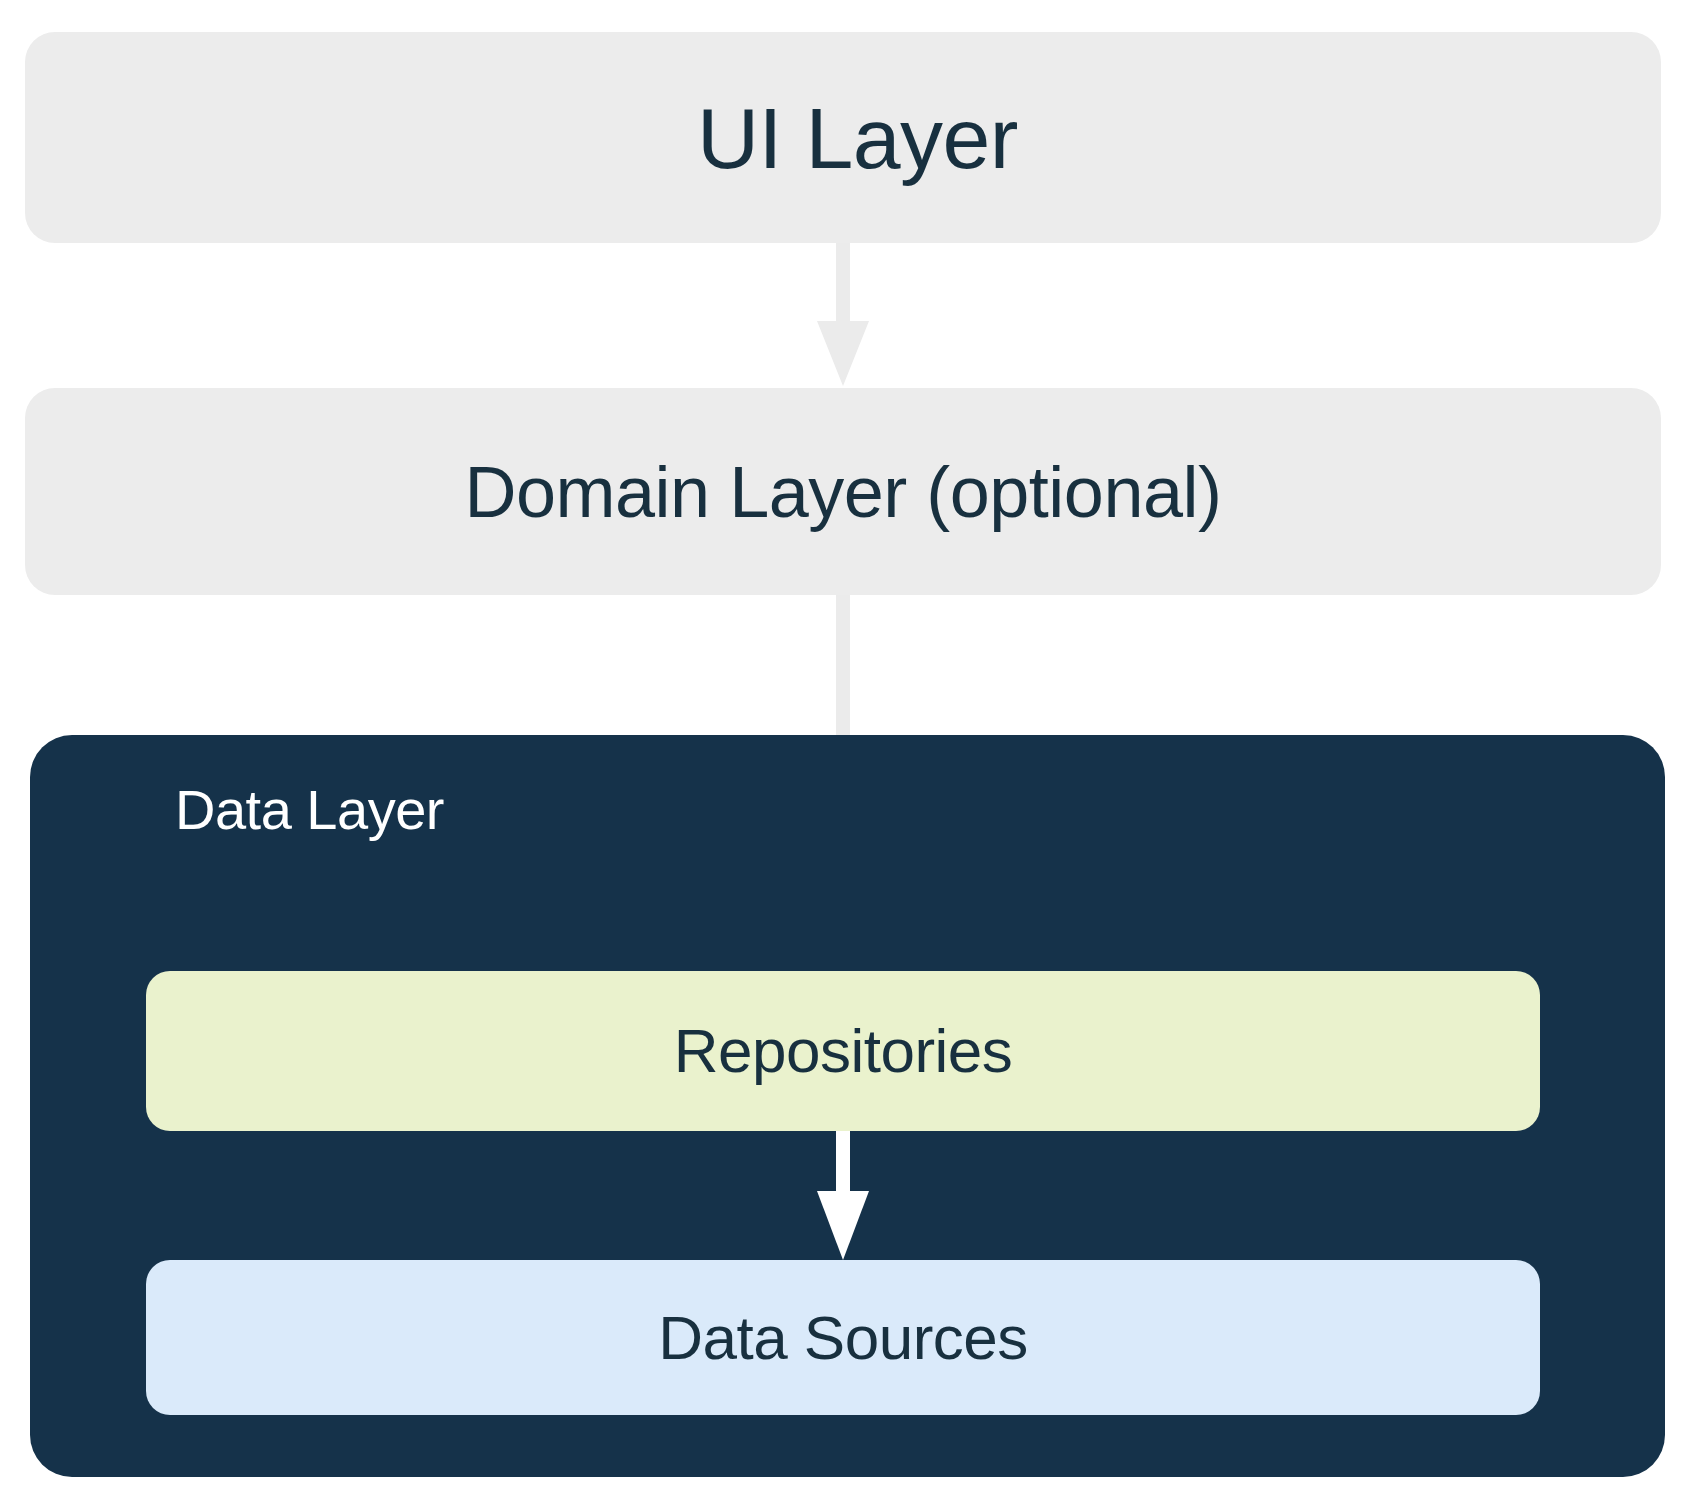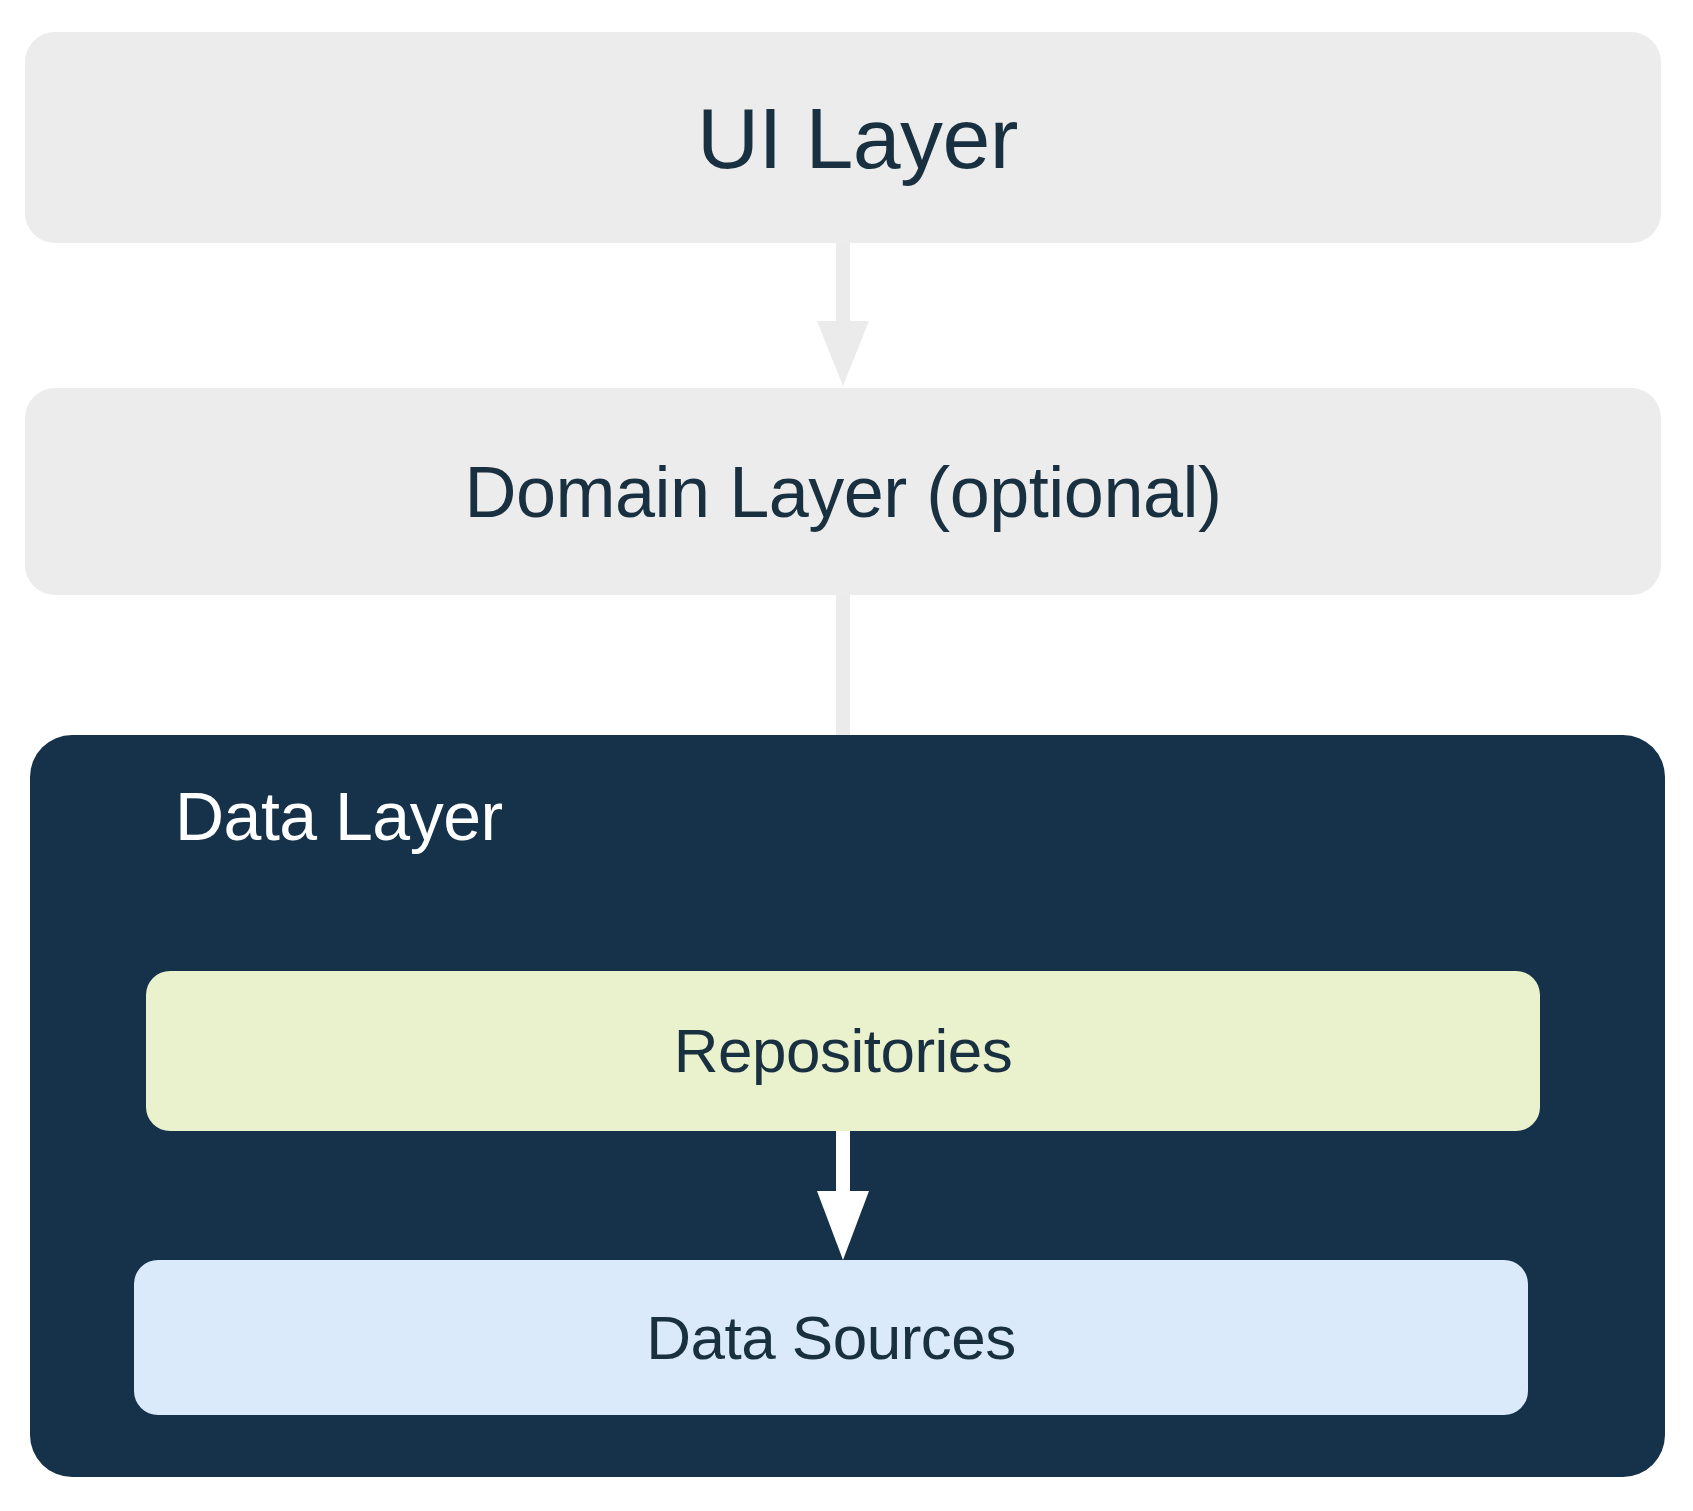--- a/index.html
+++ b/index.html
@@ -72,21 +72,21 @@
     height: 742px;
     background: #15324a;
     border-radius: 42px;
     display: block;
   }
   #data-layer-title {
     position: absolute;
     left: 145px;
     top: 47px;
     font-family: "Liberation Sans", sans-serif;
-    font-size: 68px;
+    font-size: 56px;
     font-weight: 400;
     letter-spacing: -0.5px;
     color: #ffffff;
     line-height: 1;
     white-space: nowrap;
   }
 
   
   #repositories-box {
     left: 116px;
@@ -96,21 +96,21 @@
     background: #eaf2cd;
     border-radius: 24px;
   }
   #repositories-box .layer-label {
     font-size: 62px;
     color: #18303f;
   }
 
   
   #data-sources-box {
-    left: 104px;
+    left: 116px;
     top: 525px;
     width: 1394px;
     height: 155px;
     background: #daeafa;
     border-radius: 24px;
     align-items: center;
   }
   #data-sources-box .layer-label {
     font-size: 62px;
     color: #18303f;

